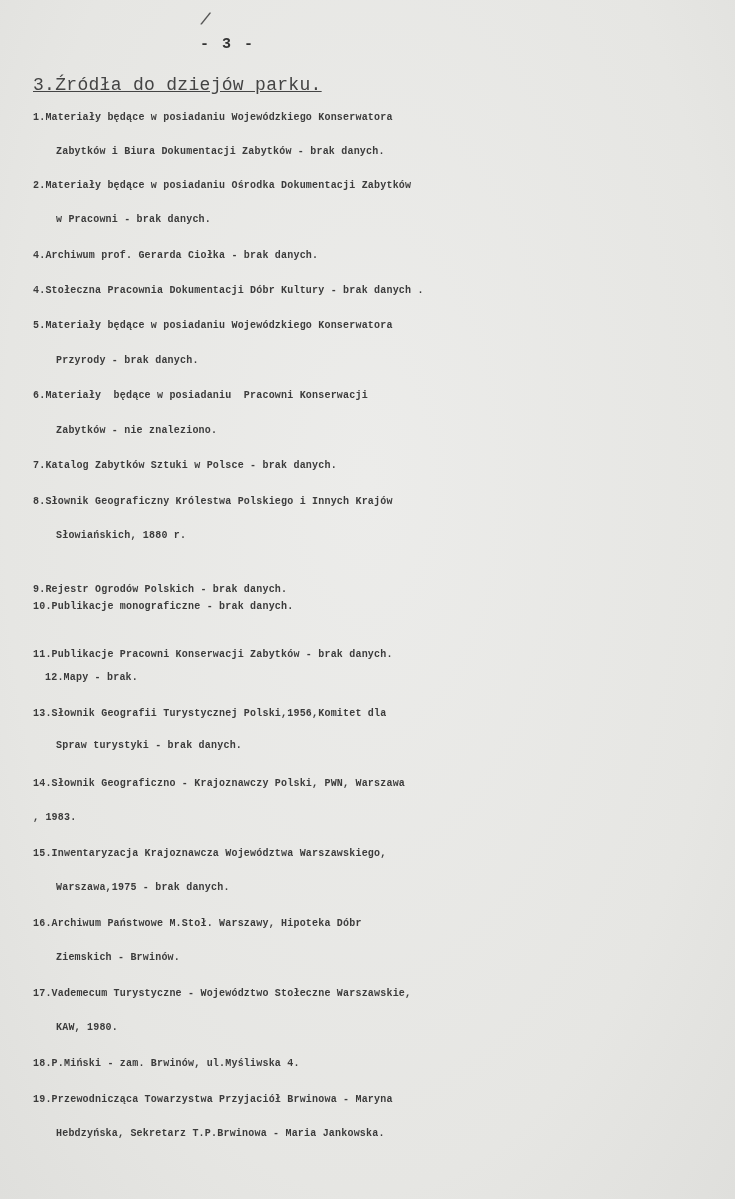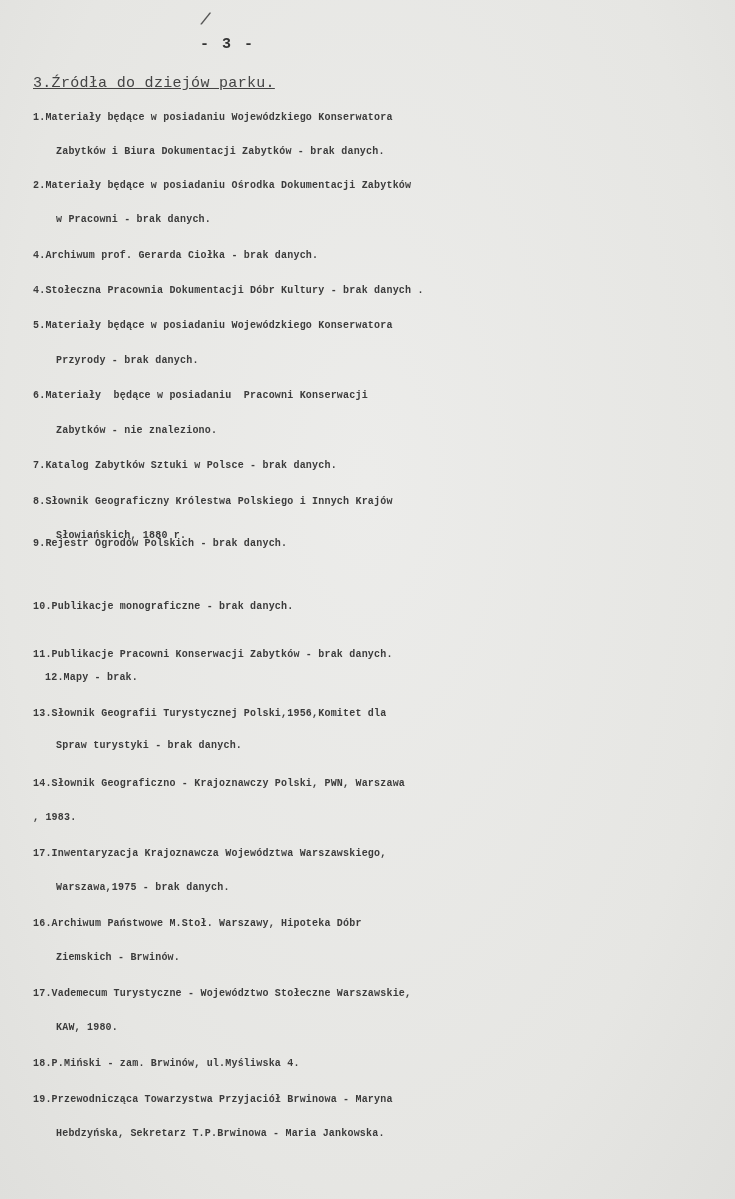--- a/index.html
+++ b/index.html
@@ -16,21 +16,21 @@
   }
   .mark {
     position: absolute; left: 200px; top: 10px; font-size: 18px; color: #555;
     transform: rotate(10deg);
   }
   .page-number {
     position: absolute; left: 200px; top: 36px; font-size: 15px; font-weight: bold;
     color: #333; letter-spacing: 2px;
   }
   .heading {
-    position: absolute; left: 33px; top: 75px; font-size: 15px;
+    position: absolute; left: 33px; top: 75px; font-size: 18px;
     text-decoration: underline; color: #444; letter-spacing: 0.3px;
   }
   .line {
     position: absolute; left: 33px; font-size: 10px; font-weight: bold;
     color: #3b3b3b; white-space: pre; letter-spacing: 0.2px;
   }
   .line.cont { left: 56px; }
 </style>
 </head>
 <body>
@@ -46,29 +46,29 @@
       <div class="line cont" style="top: 214px;">w Pracowni - brak danych.</div>
       <div class="line" style="top: 250px;">4.Archiwum prof. Gerarda Ciołka - brak danych.</div>
       <div class="line" style="top: 285px;">4.Stołeczna Pracownia Dokumentacji Dóbr Kultury - brak danych .</div>
       <div class="line" style="top: 320px;">5.Materiały będące w posiadaniu Wojewódzkiego Konserwatora</div>
       <div class="line cont" style="top: 355px;">Przyrody - brak danych.</div>
       <div class="line" style="top: 390px;">6.Materiały  będące w posiadaniu  Pracowni Konserwacji</div>
       <div class="line cont" style="top: 425px;">Zabytków - nie znaleziono.</div>
       <div class="line" style="top: 460px;">7.Katalog Zabytków Sztuki w Polsce - brak danych.</div>
       <div class="line" style="top: 496px;">8.Słownik Geograficzny Królestwa Polskiego i Innych Krajów</div>
       <div class="line cont" style="top: 530px;">Słowiańskich, 1880 r.</div>
-      <div class="line" style="top: 538px;">9.Rejestr Ogrodów Polskich - brak danych.</div>
+      <div class="line" style="top: 584px;">9.Rejestr Ogrodów Polskich - brak danych.</div>
       <div class="line" style="top: 601px;">10.Publikacje monograficzne - brak danych.</div>
       <div class="line" style="top: 649px;">11.Publikacje Pracowni Konserwacji Zabytków - brak danych.</div>
       <div class="line" style="top: 672px; margin-left: 12px;">12.Mapy - brak.</div>
       <div class="line" style="top: 708px;">13.Słownik Geografii Turystycznej Polski,1956,Komitet dla</div>
       <div class="line cont" style="top: 740px;">Spraw turystyki - brak danych.</div>
       <div class="line" style="top: 778px;">14.Słownik Geograficzno - Krajoznawczy Polski, PWN, Warszawa</div>
       <div class="line" style="top: 812px;">, 1983.</div>
-      <div class="line" style="top: 848px;">17.Inwentaryzacja Krajoznawcza Województwa Warszawskiego,</div>
+      <div class="line" style="top: 848px;">15.Inwentaryzacja Krajoznawcza Województwa Warszawskiego,</div>
       <div class="line cont" style="top: 882px;">Warszawa,1975 - brak danych.</div>
       <div class="line" style="top: 918px;">16.Archiwum Państwowe M.Stoł. Warszawy, Hipoteka Dóbr</div>
       <div class="line cont" style="top: 952px;">Ziemskich - Brwinów.</div>
       <div class="line" style="top: 988px;">17.Vademecum Turystyczne - Województwo Stołeczne Warszawskie,</div>
       <div class="line cont" style="top: 1022px;">KAW, 1980.</div>
       <div class="line" style="top: 1058px;">18.P.Miński - zam. Brwinów, ul.Myśliwska 4.</div>
       <div class="line" style="top: 1094px;">19.Przewodnicząca Towarzystwa Przyjaciół Brwinowa - Maryna</div>
       <div class="line cont" style="top: 1128px;">Hebdzyńska, Sekretarz T.P.Brwinowa - Maria Jankowska.</div>
     </div>
 </div>

